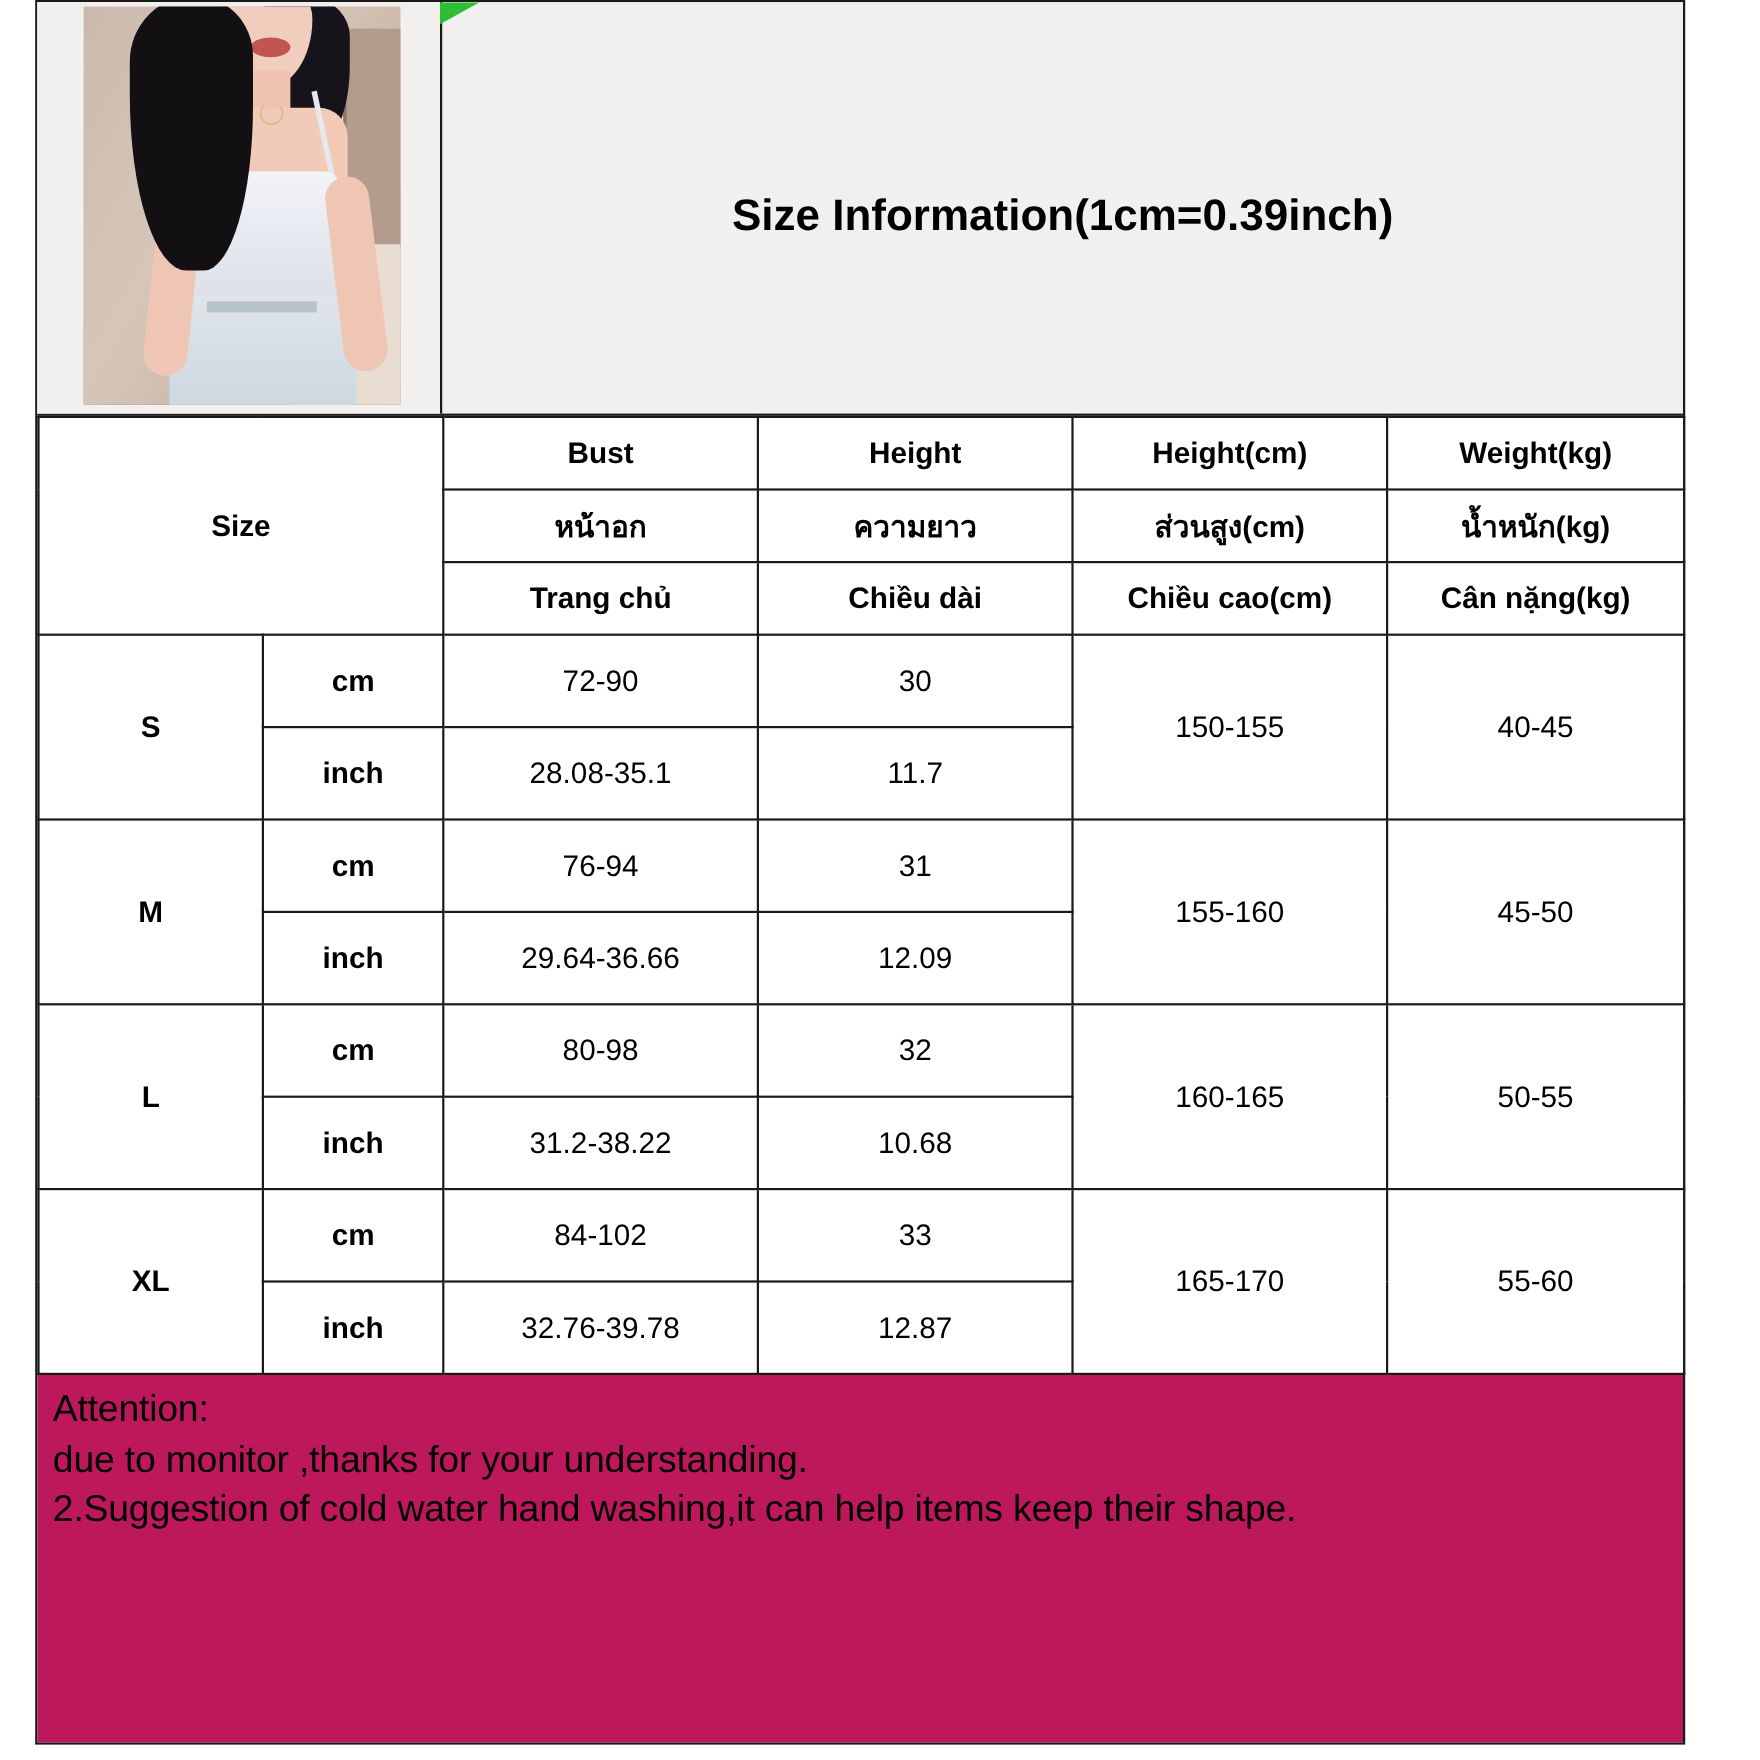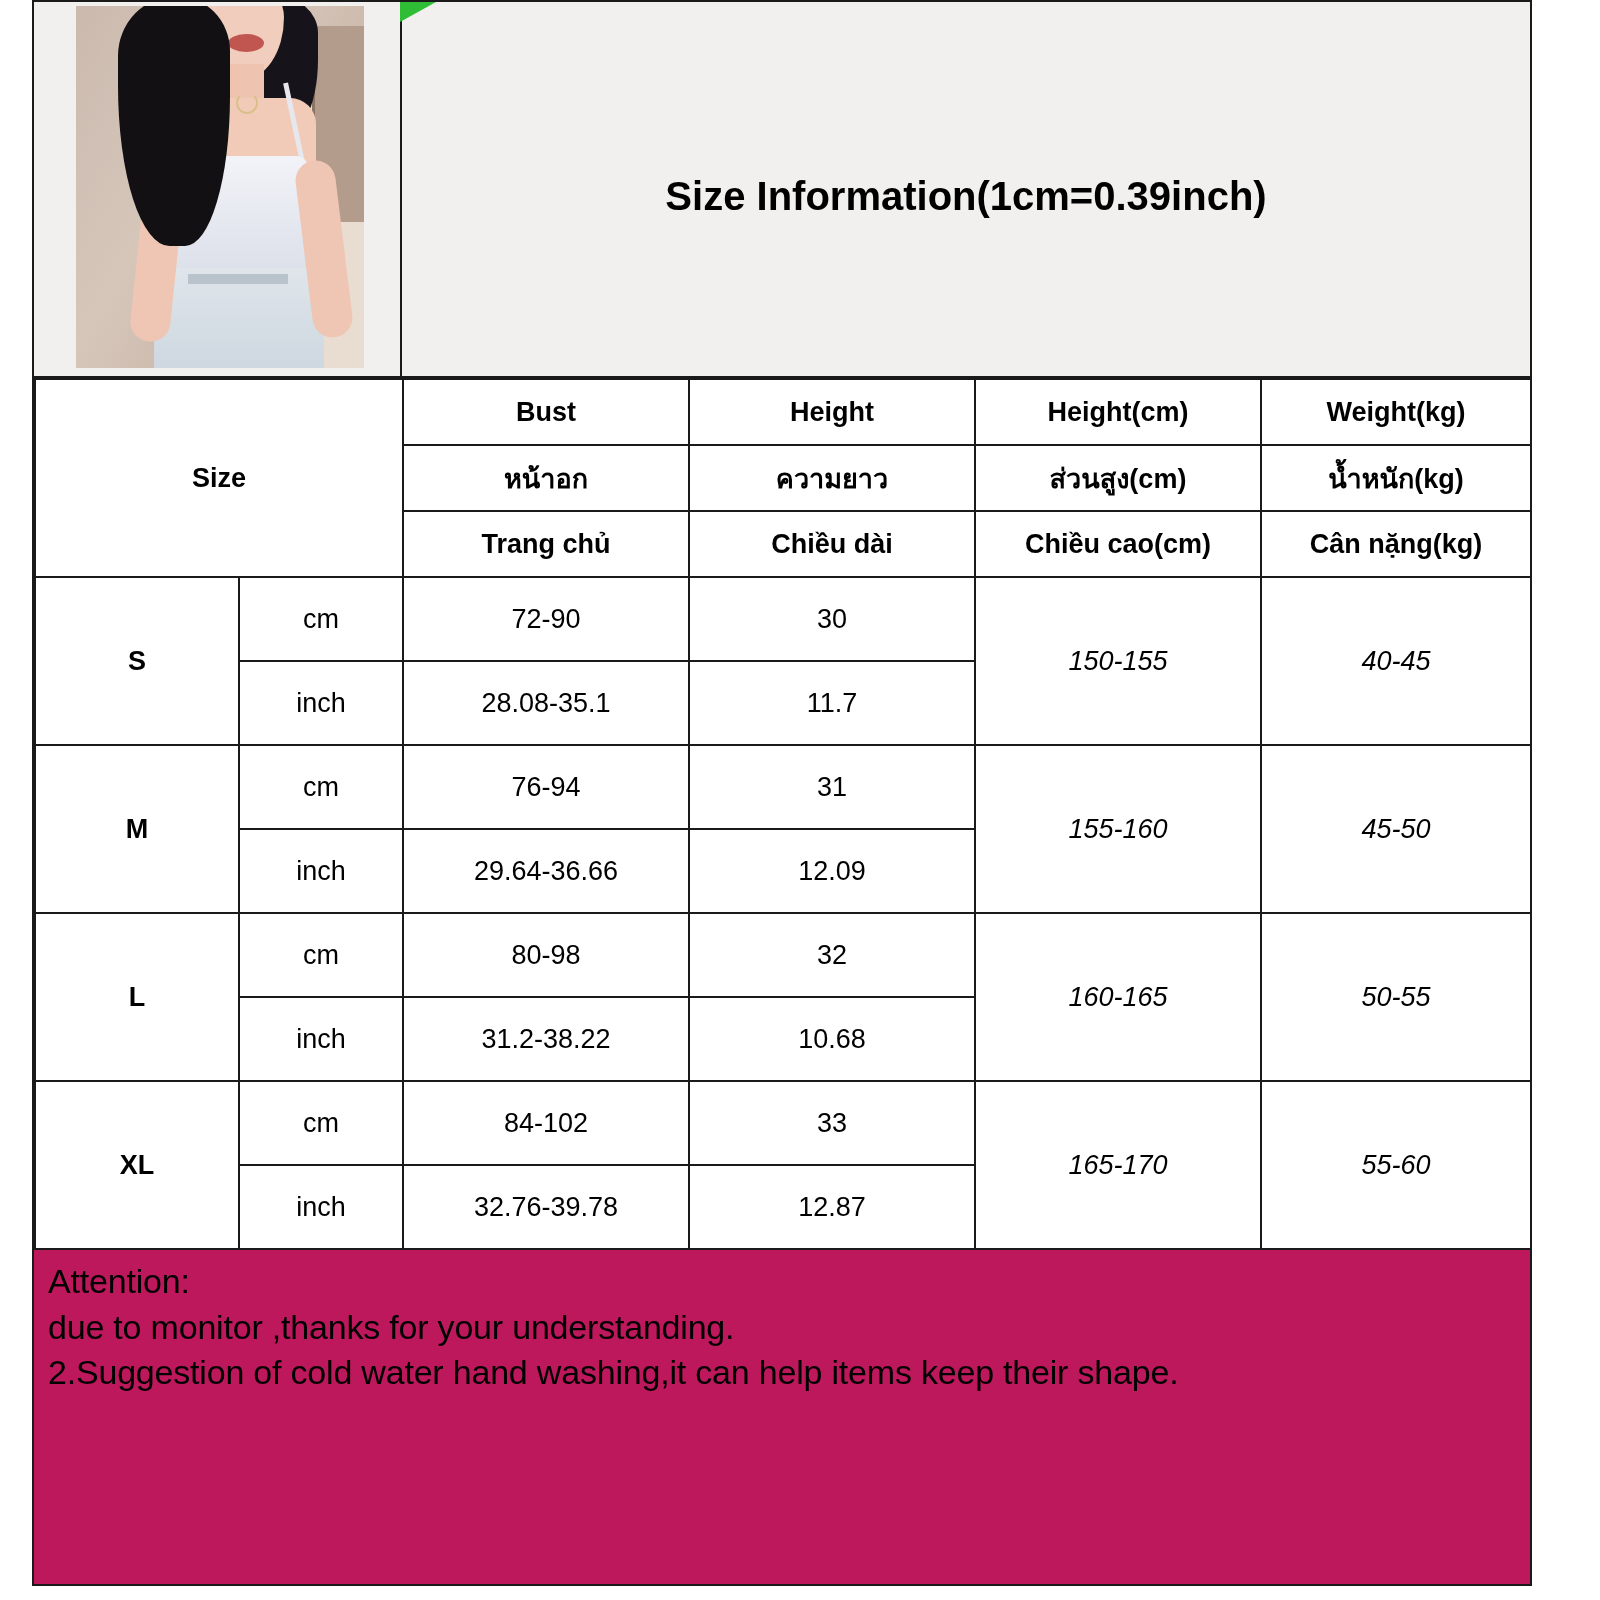--- a/index.html
+++ b/index.html
@@ -202,32 +202,31 @@
     font-size: 72px;
     height: 174px;
   }
   td.sz {
     background: #e6e5e3;
     font-weight: bold;
     font-size: 34px;
   }
   td.unit {
     background: #e6e5e3;
-    font-weight: normal;
+    font-weight: bold;
     font-size: 31px;
     height: 82px;
   }
   td.val {
     background: #ffffff;
     font-size: 33px;
   }
   td.span-val {
     background: #f1f0ef;
     font-size: 33px;
-    font-style: italic;
   }
 
   
   col.c-size { width: 204px; }
   col.c-unit { width: 164px; }
   col.c-bust { width: 286px; }
   col.c-len  { width: 286px; }
   col.c-hei  { width: 286px; }
   col.c-wei  { width: 270px; }
 

